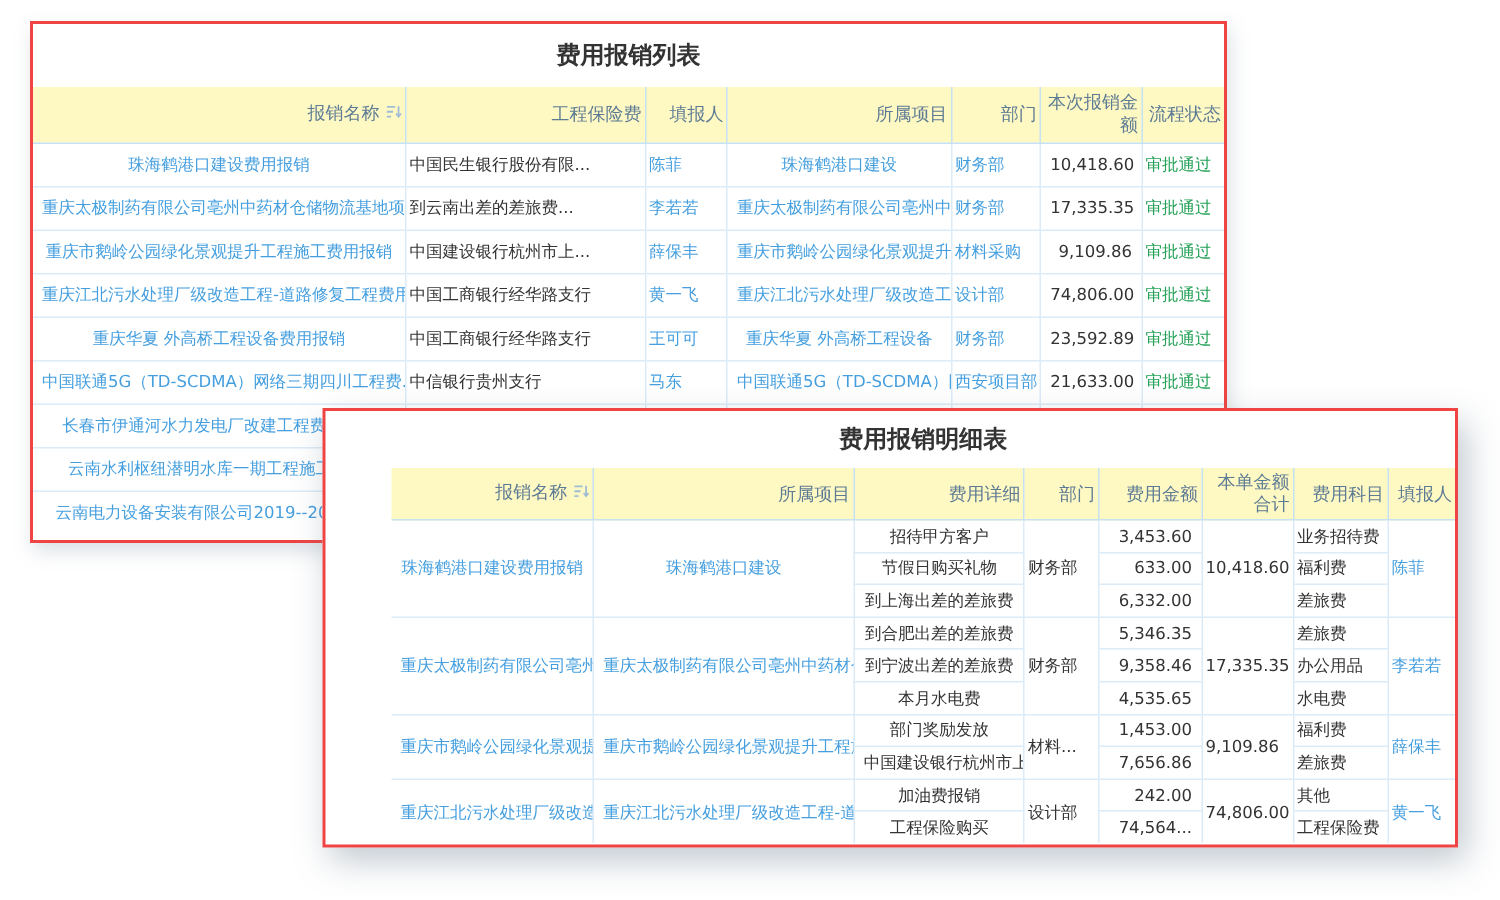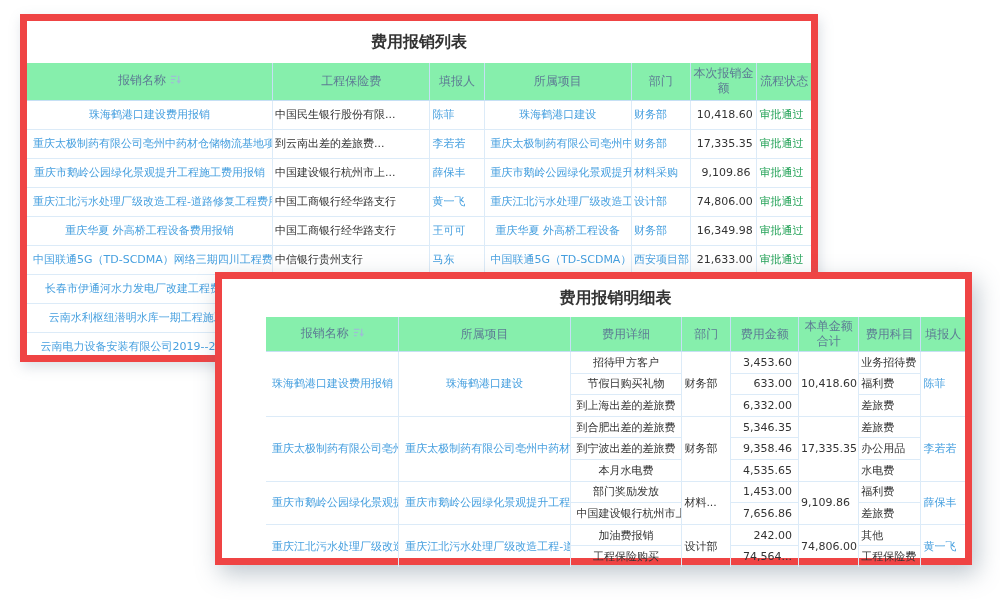--- a/index.html
+++ b/index.html
@@ -1,30 +1,30 @@
 <!DOCTYPE html>
 <html><head>
 <meta charset="utf-8">
 <style>
   * { margin:0; padding:0; box-sizing:border-box; }
   html,body { width:1000px; height:600px; background:#ffffff; overflow:hidden;
     font-family:"DejaVu Sans","Liberation Sans",sans-serif; }
-  .panel { position:absolute; background:#fff; border:7px solid #ef4444; }
+  .panel { position:absolute; background:#fff; border:2px solid #ef4444; }
   #list-panel  { left:20px;  top:14px;  width:798px; height:348px; z-index:1;
     box-shadow:2px 5px 12px rgba(110,130,150,.25); }
   #detail-panel{ left:215px; top:272px; width:757px; height:293px; z-index:2;
     box-shadow:5px 9px 22px rgba(90,110,130,.38);padding-left:44px; }
   .panel-title { display:flex; align-items:center; justify-content:center;
     font-size:16px; font-weight:bold; color:#333; }
   #list-panel .panel-title   { height:42px; }
   #detail-panel .panel-title { height:38px; }
   table { width:100%; border-collapse:collapse; border-style:hidden; table-layout:fixed; }
-  th { background:#86efac; border:1px solid #c6e0f4; border-top:2px solid #aed3ee;
+  th { background:#fef9c3; border:1px solid #c6e0f4; border-top:2px solid #aed3ee;
     color:#5d7b94; font-weight:normal; font-size:12px; line-height:1.25;
-    text-align:center; padding:2px 2px; }
+    text-align:right; padding:2px 2px; }
   #list-panel th   { height:37px; }
   #detail-panel th { height:32px; }
   td { border:1px solid #dcebf8; font-size:11px; color:#333;
     white-space:nowrap; overflow:hidden; padding:0 6px; }
   #list-panel tbody tr { height:29px; }
   #detail-panel tbody tr { height:21.6px; }
   td.al { text-align:center; }  td.ac { padding:0 2px; }
   td.ar { text-align:right; }
   td.link { color:#459fdf; cursor:pointer; }
   td.status { color:#23a257; cursor:default; }
@@ -100,21 +100,21 @@
           <td class="ac link">设计部</td>
           <td class="ar">74,806.00</td>
           <td class="ac status">审批通过</td>
         </tr>
         <tr>
           <td class="al link">重庆华夏 外高桥工程设备费用报销</td>
           <td class="ac">中国工商银行经华路支行</td>
           <td class="ac link">王可可</td>
           <td class="al link">重庆华夏 外高桥工程设备</td>
           <td class="ac link">财务部</td>
-          <td class="ar">16,349.98</td>
+          <td class="ar">23,592.89</td>
           <td class="ac status">审批通过</td>
         </tr>
         <tr>
           <td class="al link">中国联通5G（TD-SCDMA）网络三期四川工程费...</td>
           <td class="ac">中信银行贵州支行</td>
           <td class="ac link">马东</td>
           <td class="al link">中国联通5G（TD-SCDMA）网...</td>
           <td class="ac link">西安项目部</td>
           <td class="ar">21,633.00</td>
           <td class="ac status">审批通过</td>

